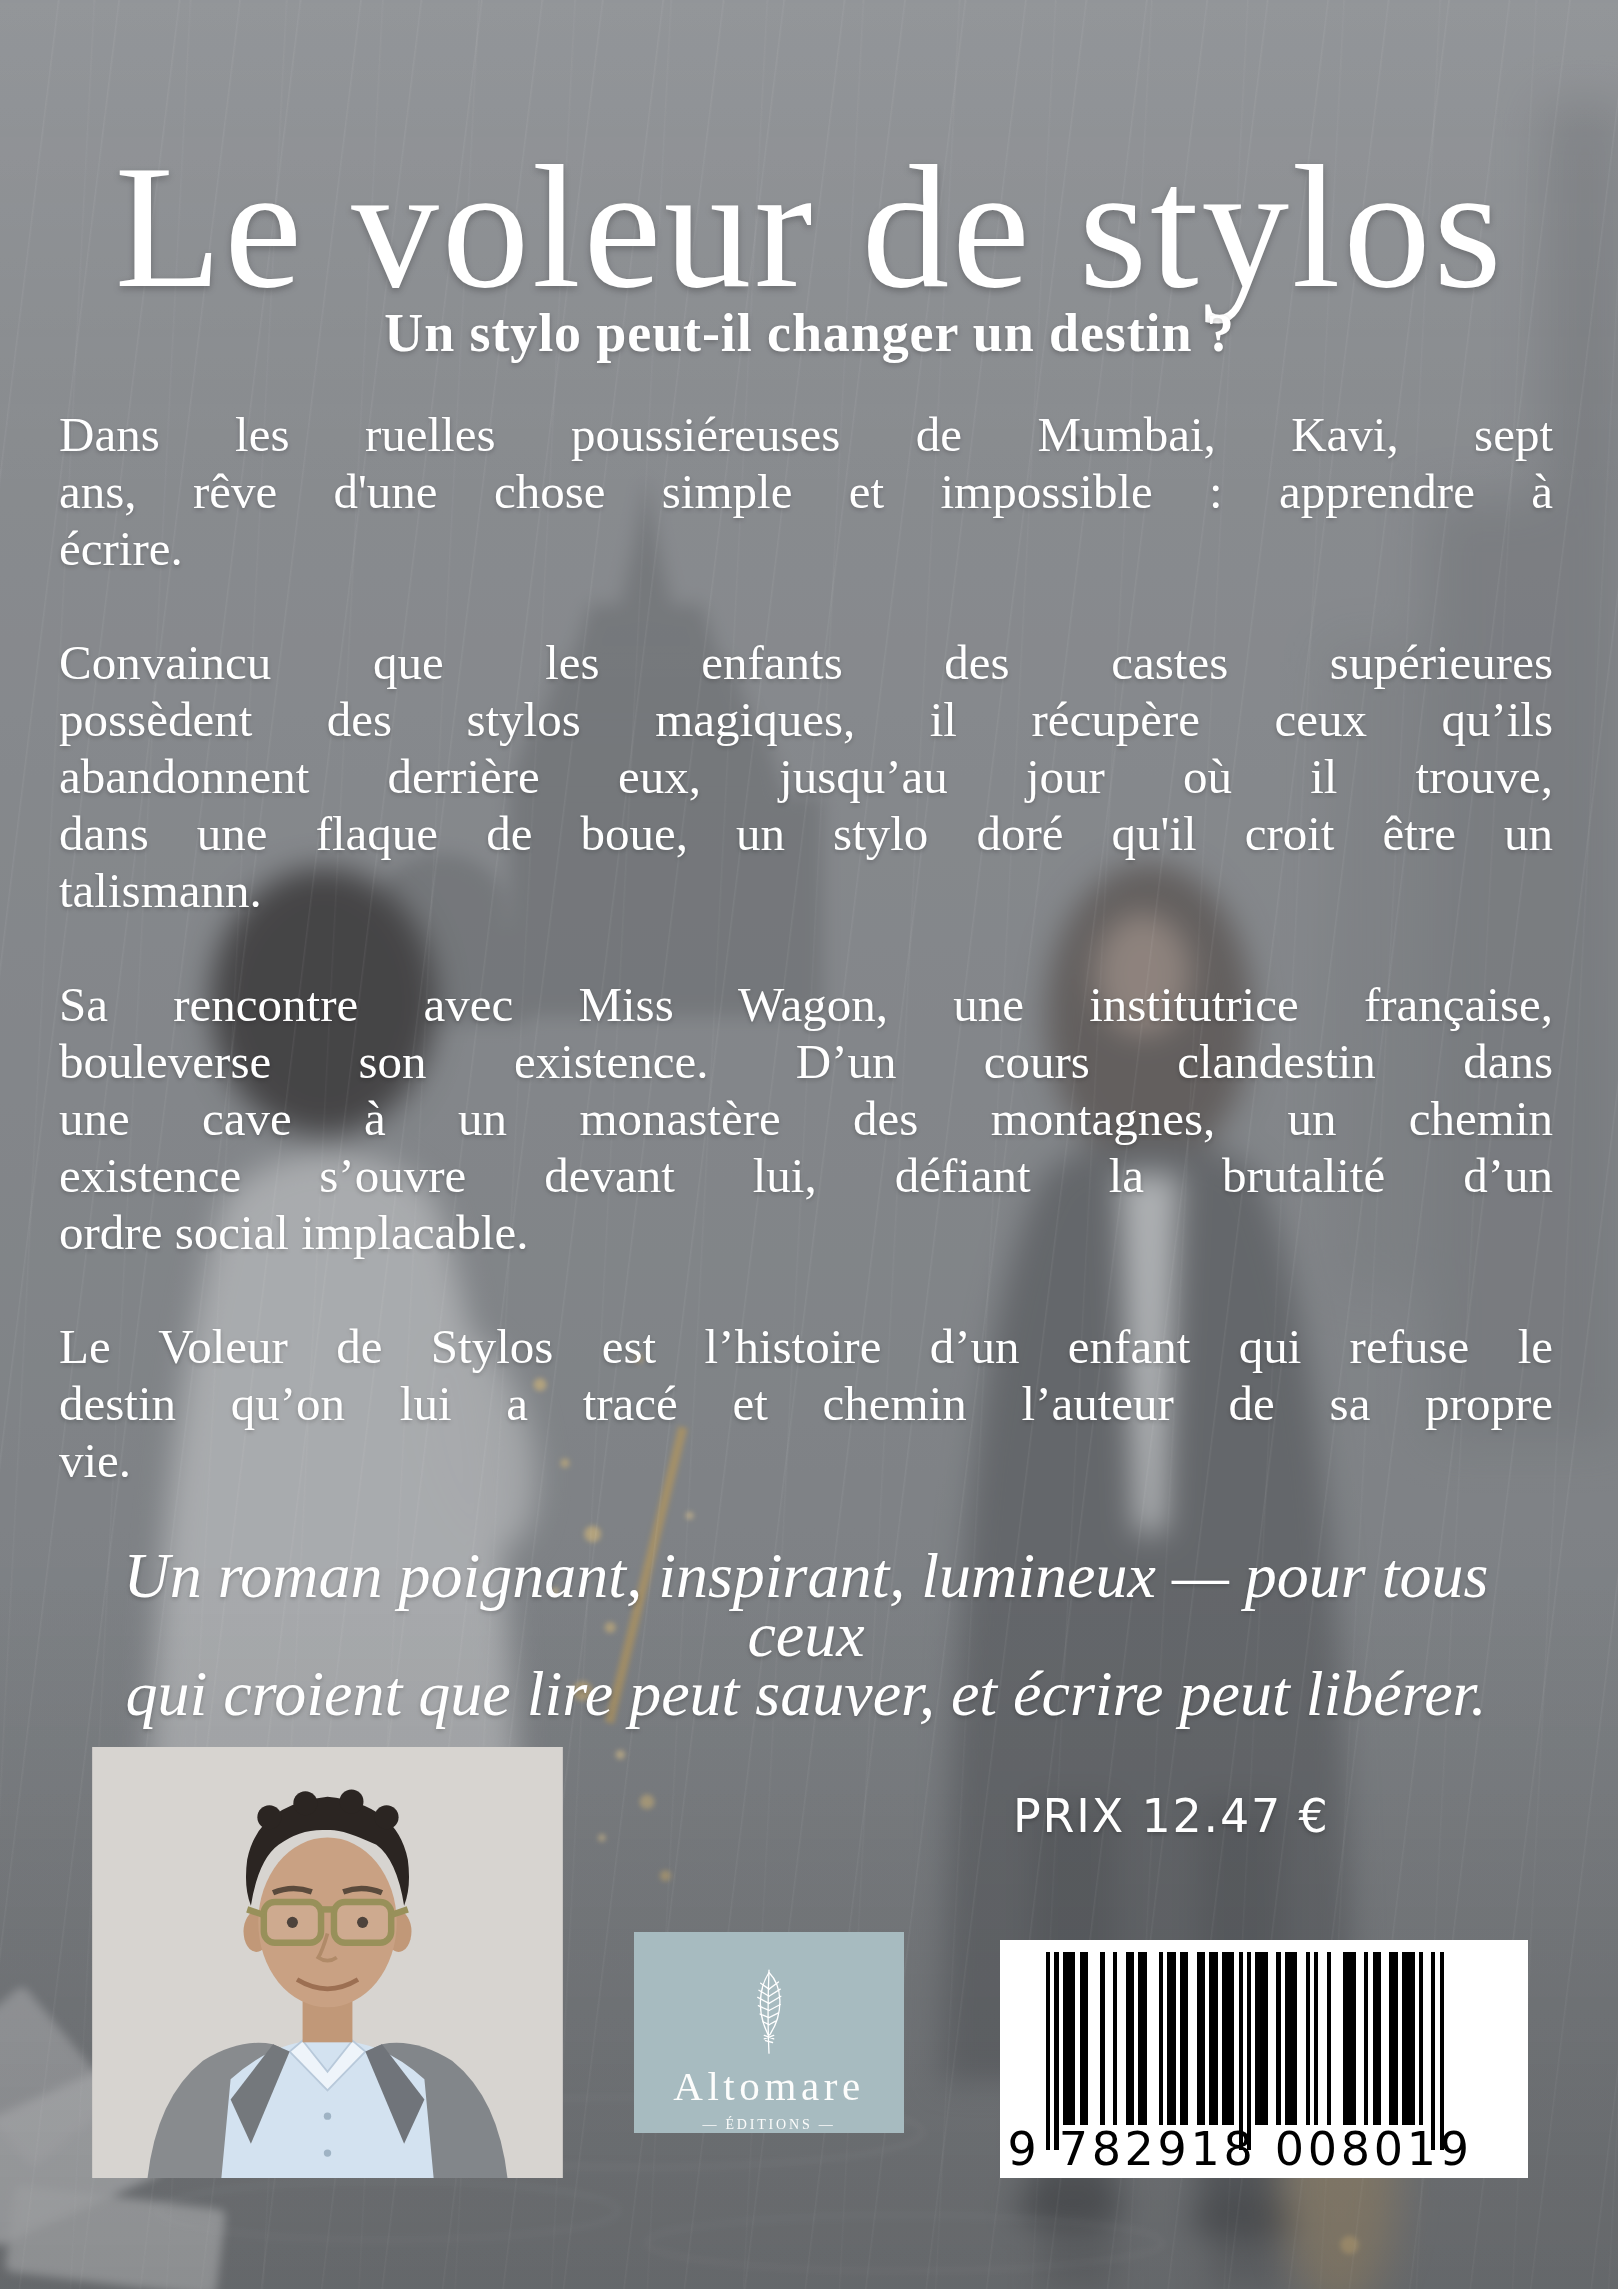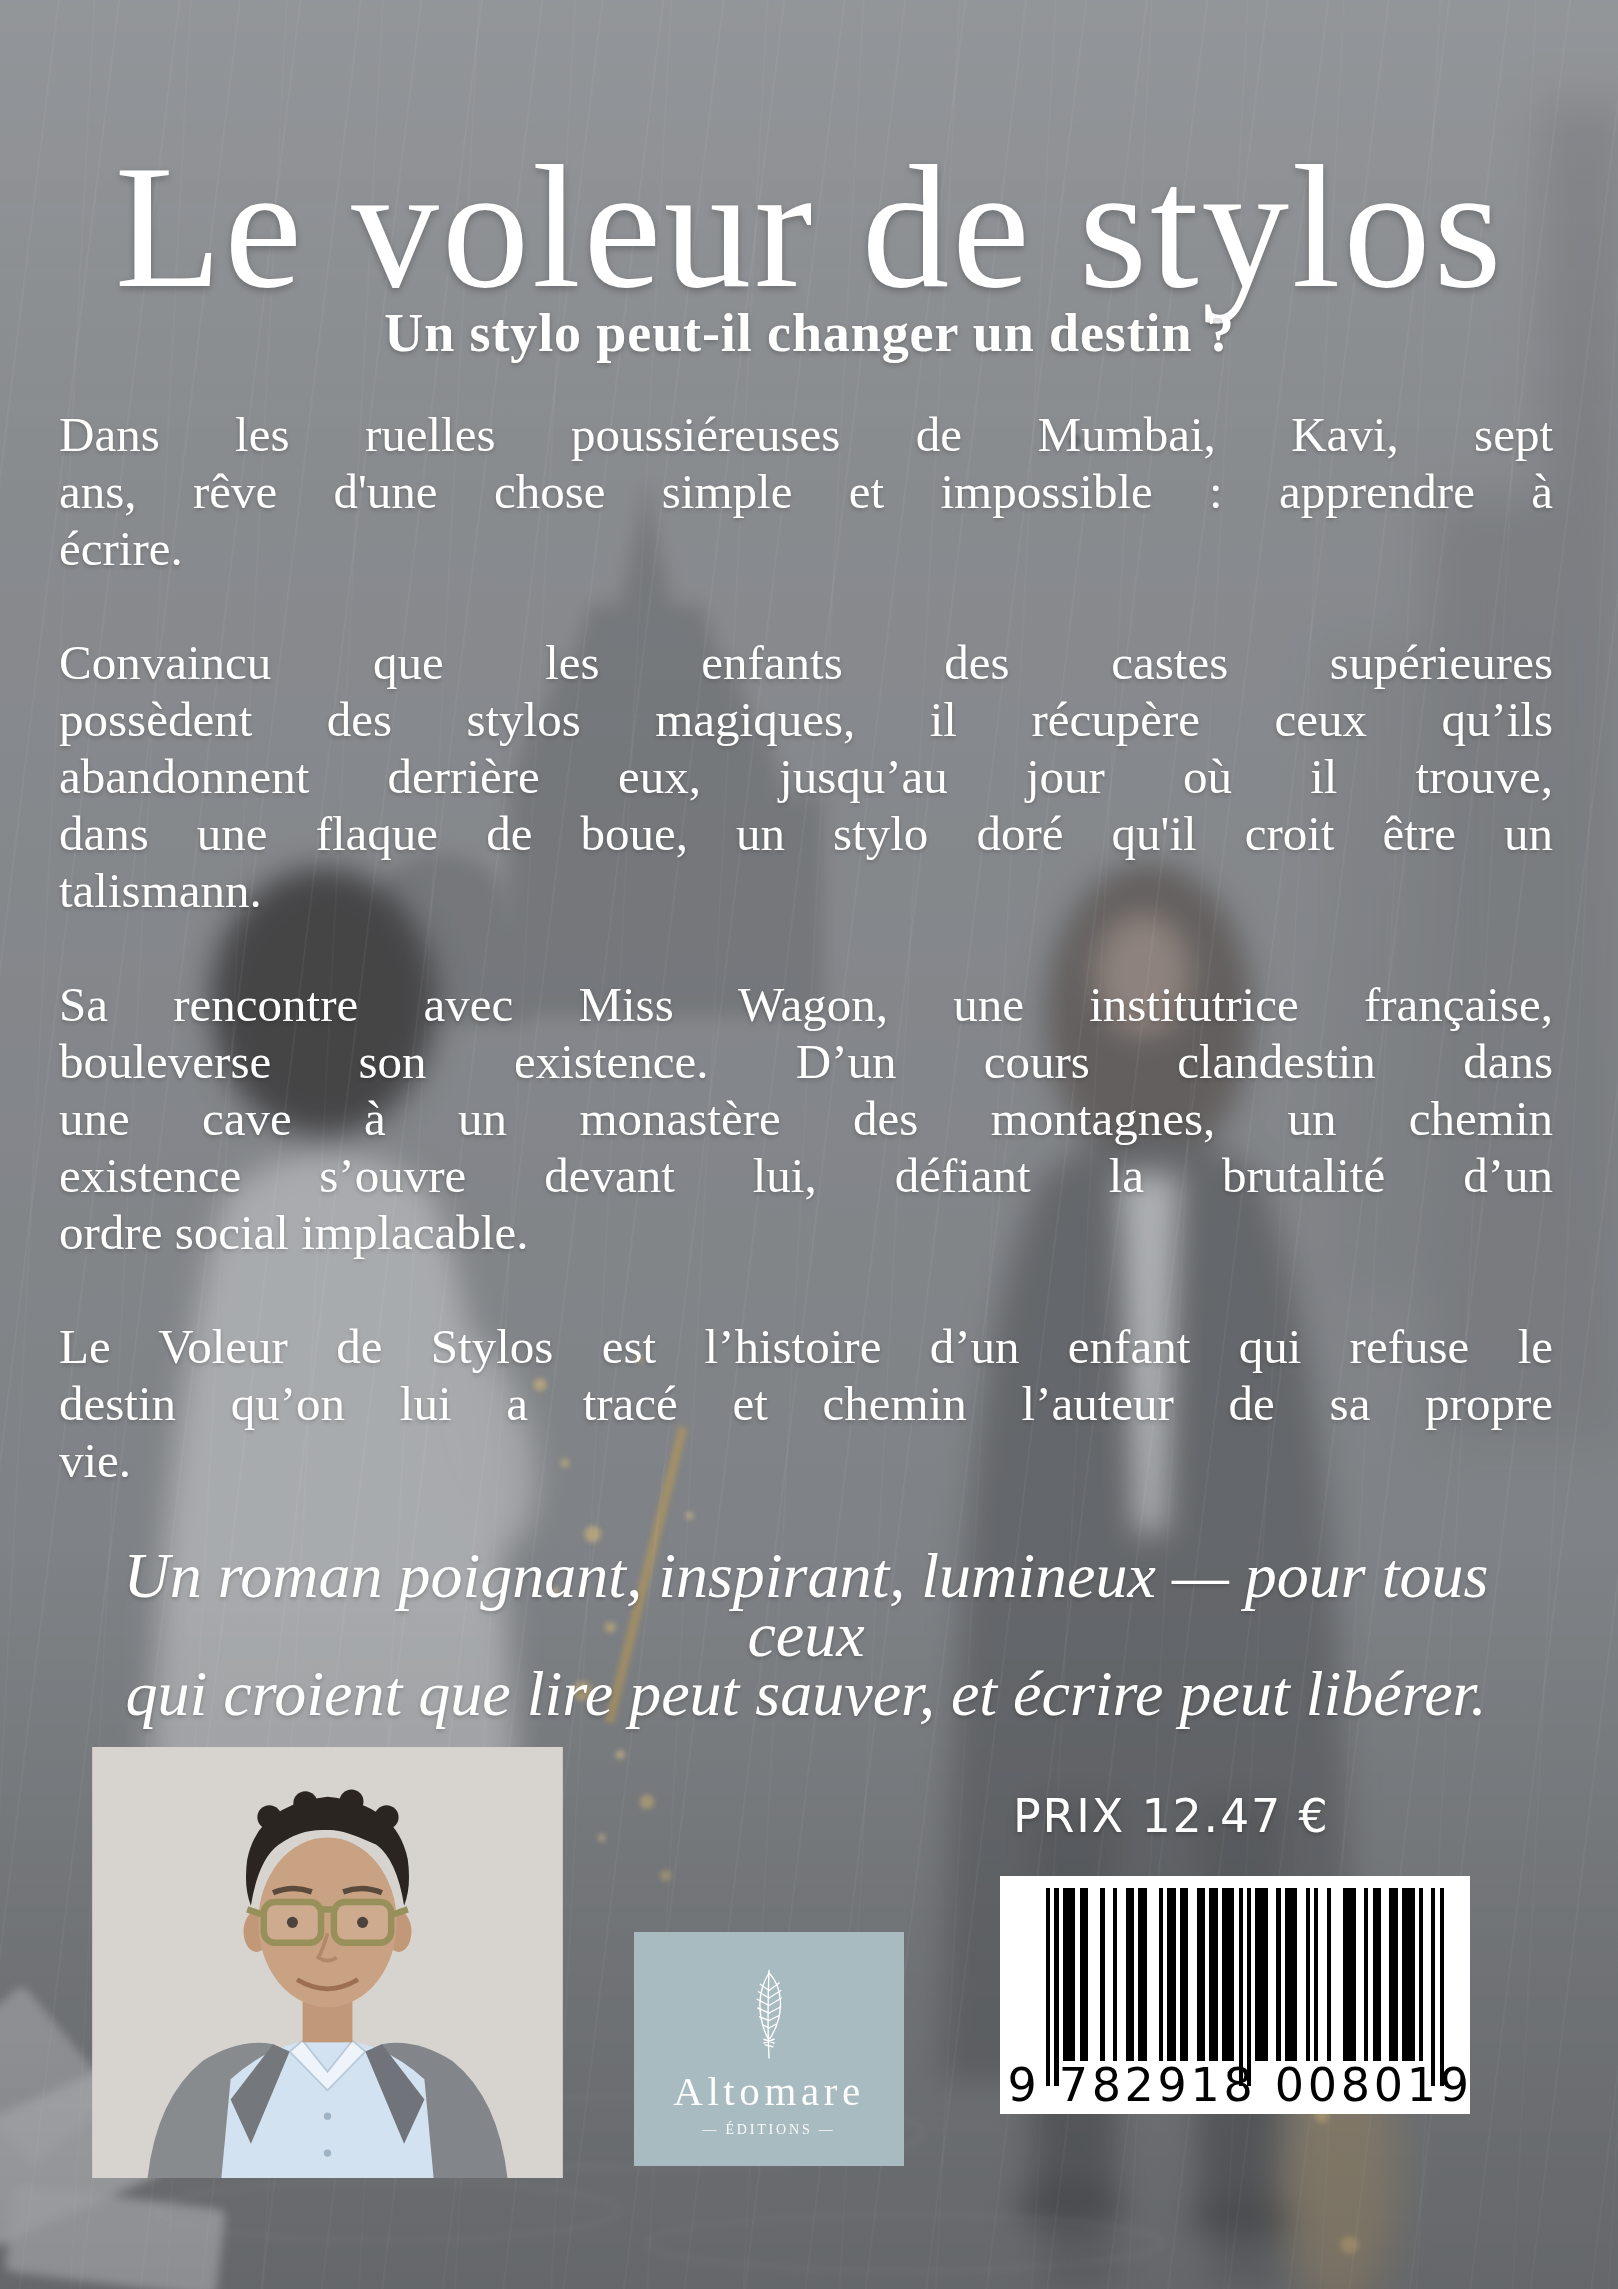--- a/index.html
+++ b/index.html
@@ -54,29 +54,29 @@
   .price{
     position:absolute;left:1013px;top:1789px;
     font-family:"DejaVu Sans","Liberation Sans",sans-serif;
     font-size:46px;letter-spacing:1.8px;color:#fff;
     text-shadow:0 1.8px 4.6px rgba(0,0,0,0.25);
   }
   
   .author-photo{position:absolute;left:92px;top:1747px;width:471px;height:431px;overflow:hidden;}
   
   .logo{
-    position:absolute;left:634px;top:1932px;width:270px;height:234px;
+    position:absolute;left:634px;top:1932px;width:270px;height:201px;
     background:#a7bbc0;
     display:flex;flex-direction:column;align-items:center;
     padding-top:31px;box-sizing:border-box;color:#fdfdfc;
   }
   .logo .name{font-size:41px;letter-spacing:4.6px;margin-top:3.7px;font-weight:400;}
   .logo .editions{font-size:14px;letter-spacing:2.8px;margin-top:7.4px;font-variant:small-caps;}
   
-  .barcode{position:absolute;left:1000px;top:1876px;width:470px;height:238px;background:#ffffff;}
+  .barcode{position:absolute;left:1000px;top:1940px;width:528px;height:238px;background:#ffffff;}
   .bars{position:absolute;left:46px;top:12px;width:398px;height:198px;display:flex;align-items:flex-start;}
   .module{flex:1;height:173px;}
   .module.on{background:#000;}
   .module.on.guard{height:198px;}
   .barcode-number{
     position:absolute;left:7.4px;bottom:1.8px;
     font-family:"DejaVu Sans","Liberation Sans",sans-serif;
     font-size:46px;letter-spacing:3.7px;color:#000;white-space:nowrap;
   }
 </style>

